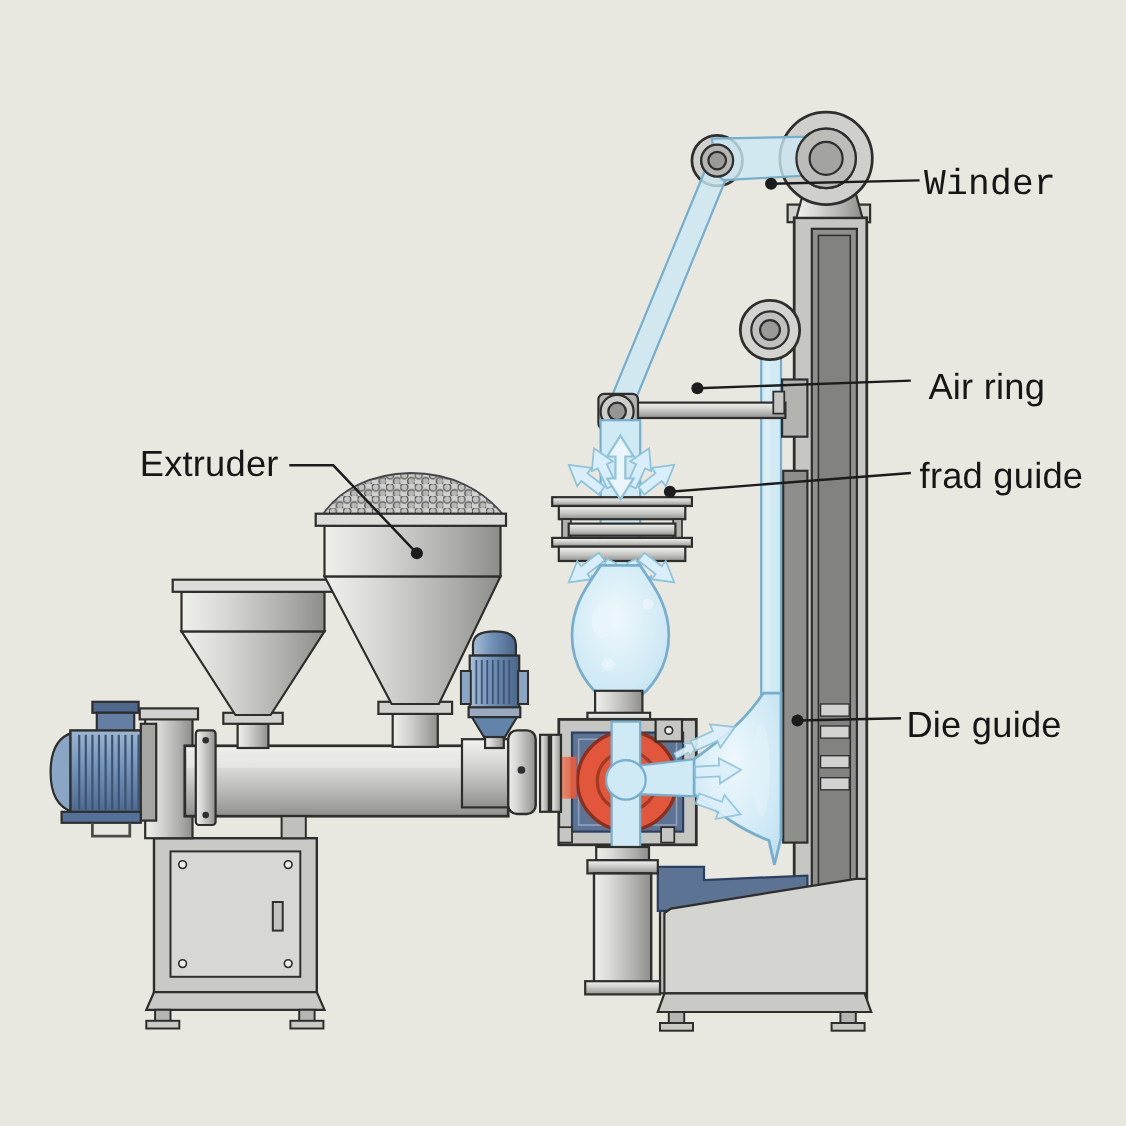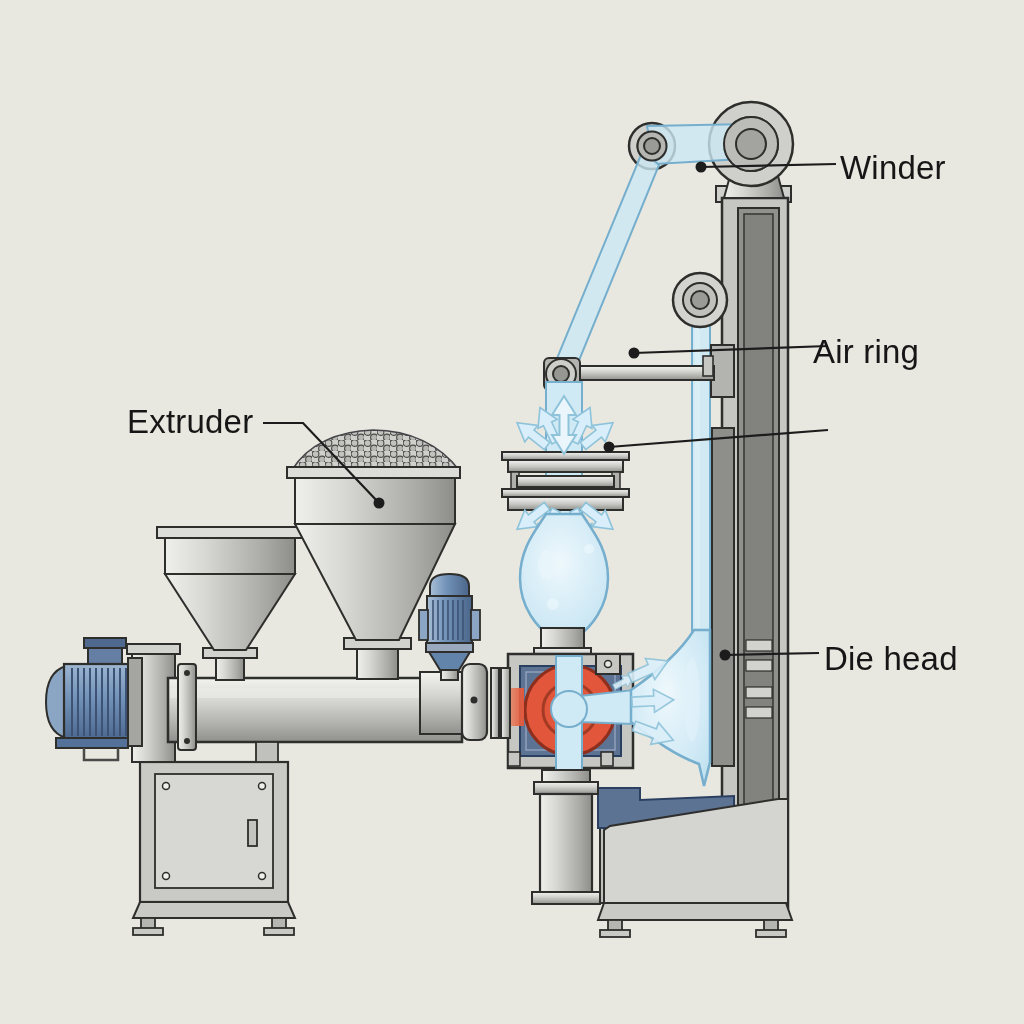--- a/index.html
+++ b/index.html
@@ -8,22 +8,22 @@
     background:#e9e8e0;overflow:hidden;
     font-family:"Liberation Sans", sans-serif;
   }
   .stage svg{position:absolute;left:0;top:0;}
   .diagram-label{
     position:absolute;
     font-size:33px;line-height:37px;color:#161616;
     white-space:nowrap;letter-spacing:0.2px;
   }
   .lbl-extruder{left:127px;top:403px;text-align:center;}
-  .lbl-winder{left:840px;top:149px;}
-  .lbl-airring{left:813px;top:333px;}
+  .lbl-winder{left:840px;top:149px;font-family:Liberation Mono, monospace;}
+  .lbl-airring{left:844px;top:333px;}
   .lbl-collapsing{left:836px;top:414px;}
   .lbl-diehead{left:824px;top:640px;}
 </style>
 </head>
 <body>
 
 <div class="stage">
 
 <svg width="1024" height="1024" viewBox="0 0 1024 1024">
   <defs>
@@ -314,16 +314,17 @@
     <circle cx="725" cy="655" r="5.5" stroke="none"></circle>
     <polyline points="263,423 303,423 379,503" fill="none"></polyline>
     <circle cx="379" cy="503" r="5.5" stroke="none"></circle>
   </g>
 </svg>
 
 <div class="diagram-label lbl-extruder">Extruder</div>
 <div class="diagram-label lbl-winder">Winder</div>
 <div class="diagram-label lbl-airring">Air ring</div>
 <div class="diagram-label lbl-collapsing">
+  <div>frad guide</div>
 </div>
-<div class="diagram-label lbl-diehead">Die head</div>
+<div class="diagram-label lbl-diehead">Die guide</div>
 
 </div>
 
 </body></html>

